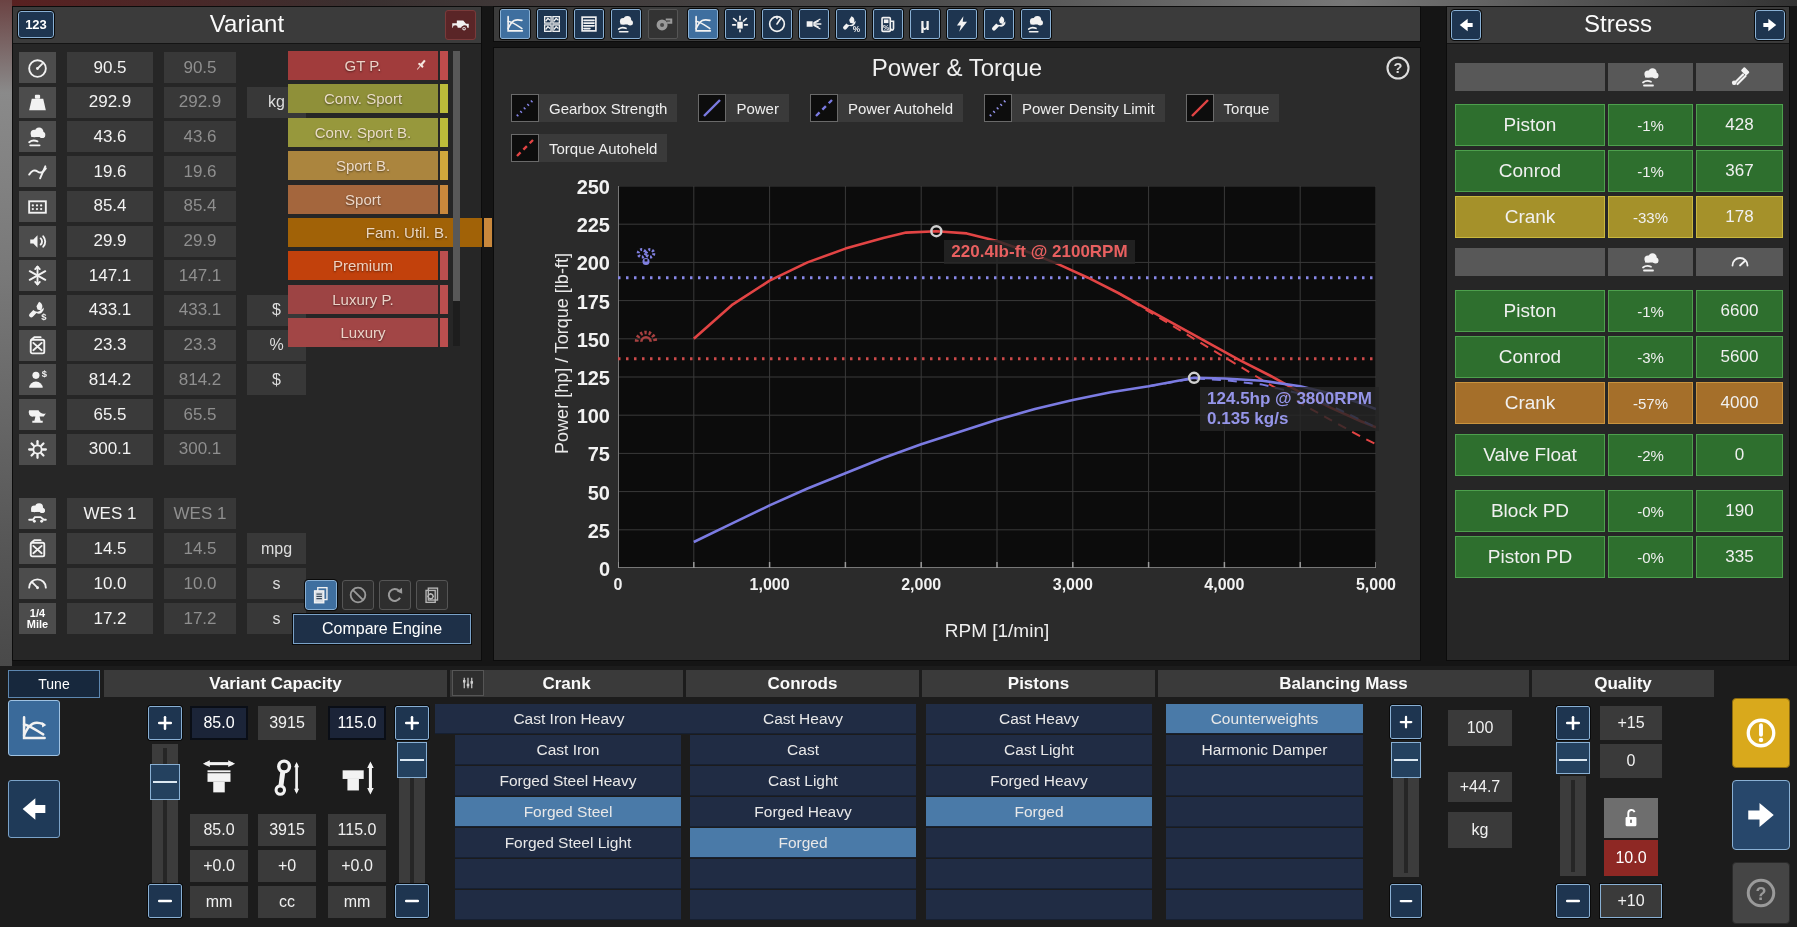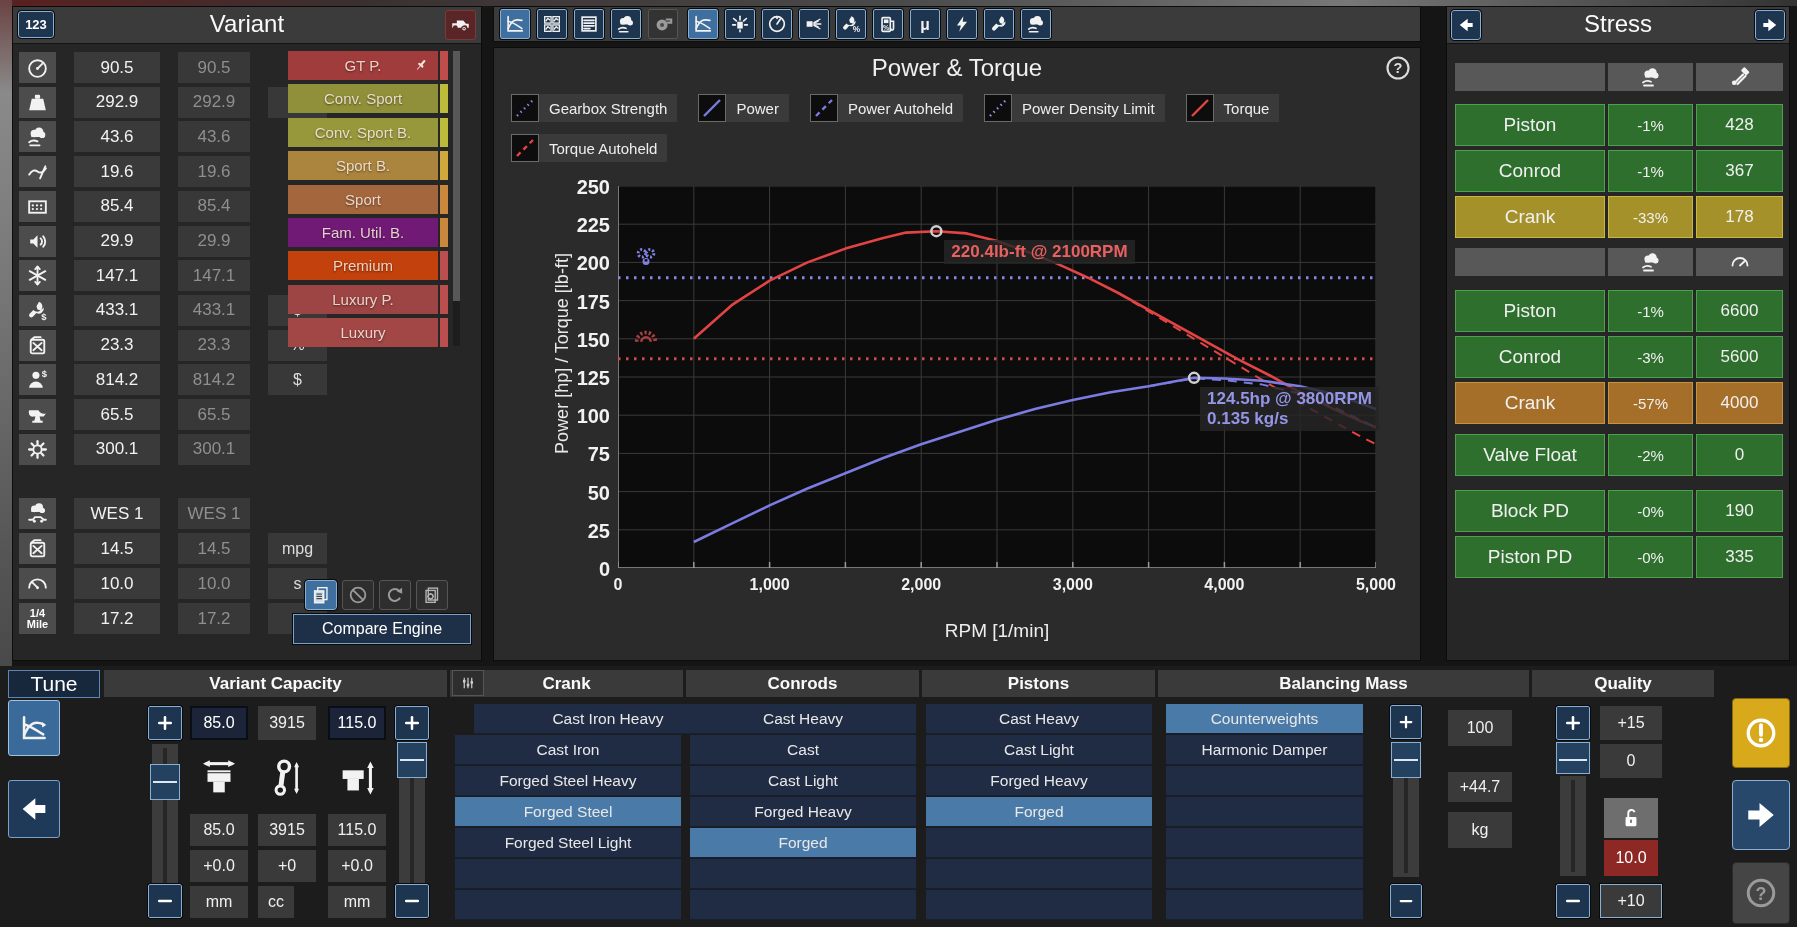--- a/index.html
+++ b/index.html
@@ -14,21 +14,21 @@
   .ptitle{position:absolute;left:0;right:0;top:3px;text-align:center;font-size:24px;color:#fafafa;}
   .navy{background:#1e3550;border:1px solid #89b0d4;outline:1px solid #0a0a0a;color:#fff;}
   .navy.active{background:#3f6f9f;}
   .box{background:#3a3a3a;color:#f0f0f0;display:flex;align-items:center;justify-content:center;}
   .ibtn{display:flex;align-items:center;justify-content:center;cursor:pointer;box-sizing:border-box;}
   .ibtn svg{display:block;}
   
   #variant-panel{left:12px;top:6px;width:470px;height:655px;}
   #num-btn{position:absolute;left:5px;top:4px;width:36px;height:27px;font-size:13px;font-weight:bold;border-radius:3px;}
   #truck-btn{position:absolute;right:5px;top:3px;width:31px;height:30px;background:#5a2527;border:1px solid #7a3a3a;border-radius:3px;padding:3px;}
-  .stat-row{position:absolute;display:flex;gap:18px;height:31px;border-radius:10px;}
+  .stat-row{position:absolute;display:flex;gap:11px;height:31px;border-radius:10px;}
   .stat-icon{width:37px;background:#4c4c4c;display:flex;align-items:center;justify-content:center;padding:3px;box-sizing:border-box;}
   .stat-v1{width:86px;background:#3a3a3a;display:flex;align-items:center;justify-content:center;font-size:17px;color:#f2f2f2;}
   .stat-v2{width:72px;background:#383838;display:flex;align-items:center;justify-content:center;font-size:17px;color:#8f8f8f;}
   .stat-unit{width:59px;background:#383838;display:flex;align-items:center;justify-content:center;font-size:16px;color:#ddd;}
   .qm{font-size:11px;font-weight:bold;line-height:11px;text-align:center;color:#fff;}
   .trim{position:absolute;left:275px;width:150px;height:29px;display:flex;align-items:center;justify-content:center;}
   .trim-label{font-size:15px;color:rgba(255,238,226,0.85);text-shadow:0 1px 2px rgba(0,0,0,.5);}
   .trim-accent{position:absolute;right:-10px;top:0;width:8px;height:29px;}
   .trim-pin{position:absolute;right:8px;top:5px;width:18px;height:18px;}
   #trim-scroll{position:absolute;left:440px;top:44px;width:7px;height:295px;background:#1d1d1d;}
@@ -62,21 +62,21 @@
   .scell{display:flex;align-items:center;justify-content:center;border:1px solid transparent;box-sizing:border-box;}
   .scell.lbl{font-size:19px;text-align:right;} .scell.pct{font-size:15px;} .scell.val{font-size:17px;}
   .st-green{background:#2e6f2e;border-color:#4da04d;}
   .st-yellow{background:#a5912a;border-color:#c9b83e;}
   .st-orange{background:#a56f2a;border-color:#c9933e;}
   .shead{position:absolute;left:8px;display:grid;grid-template-columns:150px 85px 87px;gap:3px;height:28px;}
   .shead div{background:#585858;display:flex;align-items:center;justify-content:center;padding:2px;}
   
   #bottom{position:absolute;left:0;top:666px;width:1797px;height:261px;background:#1c1c1c;}
   .bhead{position:absolute;top:4px;height:27px;background:#3a3a3a;display:flex;align-items:center;justify-content:center;font-size:17px;font-weight:bold;color:#fafafa;}
-  #tune-tab{position:absolute;left:8px;top:4px;width:90px;height:26px;background:#17283d;border:1px solid #5d87b0;color:#fff;display:flex;align-items:center;justify-content:center;font-size:21px;}
+  #tune-tab{position:absolute;left:8px;top:4px;width:90px;height:26px;background:#17283d;border:1px solid #5d87b0;color:#fff;display:flex;align-items:center;justify-content:center;font-size:14px;}
   .lrow{position:absolute;height:29px;background:#202c44;display:flex;align-items:center;justify-content:center;font-size:15.5px;color:#e8e8e8;border-bottom:1px solid #162032;}
   .lrow.sel{background:#4a7aa8;}
   .vtrack{position:absolute;width:26px;background:#3c3c3c;}
   .vtrack:before{content:"";position:absolute;left:11px;top:4px;bottom:4px;width:4px;background:#262626;}
   .vhandle{position:absolute;width:30px;height:36px;background:#24415f;border:1px solid #89b0d4;box-sizing:border-box;}
   .vhandle:before{content:"";position:absolute;left:2px;right:2px;top:16px;height:2px;background:#dce8f2;}
   .pm{position:absolute;width:34px;height:34px;padding:6px;border-radius:2px;}
   .valbox{position:absolute;background:#3a3a3a;display:flex;align-items:center;justify-content:center;font-size:16px;color:#f0f0f0;}
   .editbox{position:absolute;background:#1b2438;border:2px solid #0a0e16;display:flex;align-items:center;justify-content:center;font-size:16px;color:#fff;box-sizing:border-box;}
   .bigbtn{position:absolute;width:58px;border-radius:4px;padding:10px;}
@@ -325,21 +325,21 @@
           <div class="trim-accent" style="background: rgb(188, 188, 58);"></div>
         </div>
         <div class="trim" style="top: 144.2px; background: rgb(171, 133, 62);">
           <span class="trim-label">Sport B.</span>
           <div class="trim-accent" style="background: rgb(208, 168, 60);"></div>
         </div>
         <div class="trim" style="top: 177.6px; background: rgb(164, 102, 61);">
           <span class="trim-label">Sport</span>
           <div class="trim-accent" style="background: rgb(201, 136, 60);"></div>
         </div>
-        <div class="trim" style="top: 211px; background: #701a75;">
+        <div class="trim" style="top: 211px; background: #a16207; padding-left: 44px;">
           <span class="trim-label">Fam. Util. B.</span>
           <div class="trim-accent" style="background: rgb(201, 136, 60);"></div>
         </div>
         <div class="trim" style="top: 244.4px; background: #c2410c;">
           <span class="trim-label">Premium</span>
           <div class="trim-accent" style="background: rgb(187, 79, 79);"></div>
         </div>
         <div class="trim" style="top: 277.8px; background: rgb(157, 68, 68);">
           <span class="trim-label">Luxury P.</span>
           <div class="trim-accent" style="background: rgb(187, 79, 79);"></div>
@@ -884,21 +884,21 @@
           <polygon points="19,3.4 17.3,6.8 20.7,6.8" fill="#f2f2f2"></polygon>
           <polygon points="19,20.6 17.3,17.2 20.7,17.2" fill="#f2f2f2"></polygon>
         </svg></div>
     <div class="valbox" style="left:190px;top:148px;width:58px;height:32px">85.0</div>
     <div class="valbox" style="left:258px;top:148px;width:58px;height:32px">3915</div>
     <div class="valbox" style="left:328px;top:148px;width:58px;height:32px">115.0</div>
     <div class="valbox" style="left:190px;top:184px;width:58px;height:32px">+0.0</div>
     <div class="valbox" style="left:258px;top:184px;width:58px;height:32px">+0</div>
     <div class="valbox" style="left:328px;top:184px;width:58px;height:32px">+0.0</div>
     <div class="valbox" style="left:190px;top:220px;width:58px;height:32px">mm</div>
-    <div class="valbox" style="left:258px;top:220px;width:36px;height:32px">cc</div>
+    <div class="valbox" style="left:258px;top:220px;width:58px;height:32px">cc</div>
     <div class="valbox" style="left:328px;top:220px;width:58px;height:32px">mm</div>
     <button class="pm navy ibtn" style="left:148px;top:218px">
         <span style="width:100%;height:100%">
           <svg viewBox="0 0 24 24" width="100%" height="100%" preserveAspectRatio="xMidYMid meet">
             <line x1="5" y1="12" x2="19" y2="12" stroke="#fff" stroke-width="3" stroke-linecap="round"></line>
           </svg>
         </span>
       </button>
     <button class="pm navy ibtn" style="left:395px;top:218px">
         <span style="width:100%;height:100%">
@@ -977,21 +977,21 @@
         </span>
       </button>
     <button class="bigbtn ibtn" style="left:1732px;top:196px;height:62px;background:#454545;border:1px solid #2a2a2a">
         <span style="width:100%;height:100%">
           <svg viewBox="0 0 24 24" width="100%" height="100%" preserveAspectRatio="xMidYMid meet">
             <circle cx="12" cy="12" r="8.5" fill="none" stroke="#9a9a9a" stroke-width="2"></circle>
             <text x="12" y="16.5" font-size="12" fill="#9a9a9a" text-anchor="middle" font-weight="bold">?</text>
           </svg>
         </span>
       </button>
-  <div class="lrow" style="left: 474px; top: 38px; width: 268px;">
+  <div class="lrow" style="left: 435px; top: 38px; width: 268px;">
         <span>Cast Iron Heavy</span>
       </div>
       <div class="lrow" style="left: 455px; top: 69px; width: 226px;">
         <span>Cast Iron</span>
       </div>
       <div class="lrow" style="left: 455px; top: 100px; width: 226px;">
         <span>Forged Steel Heavy</span>
       </div>
       <div class="lrow sel" style="left: 455px; top: 131px; width: 226px;">
         <span>Forged Steel</span>

